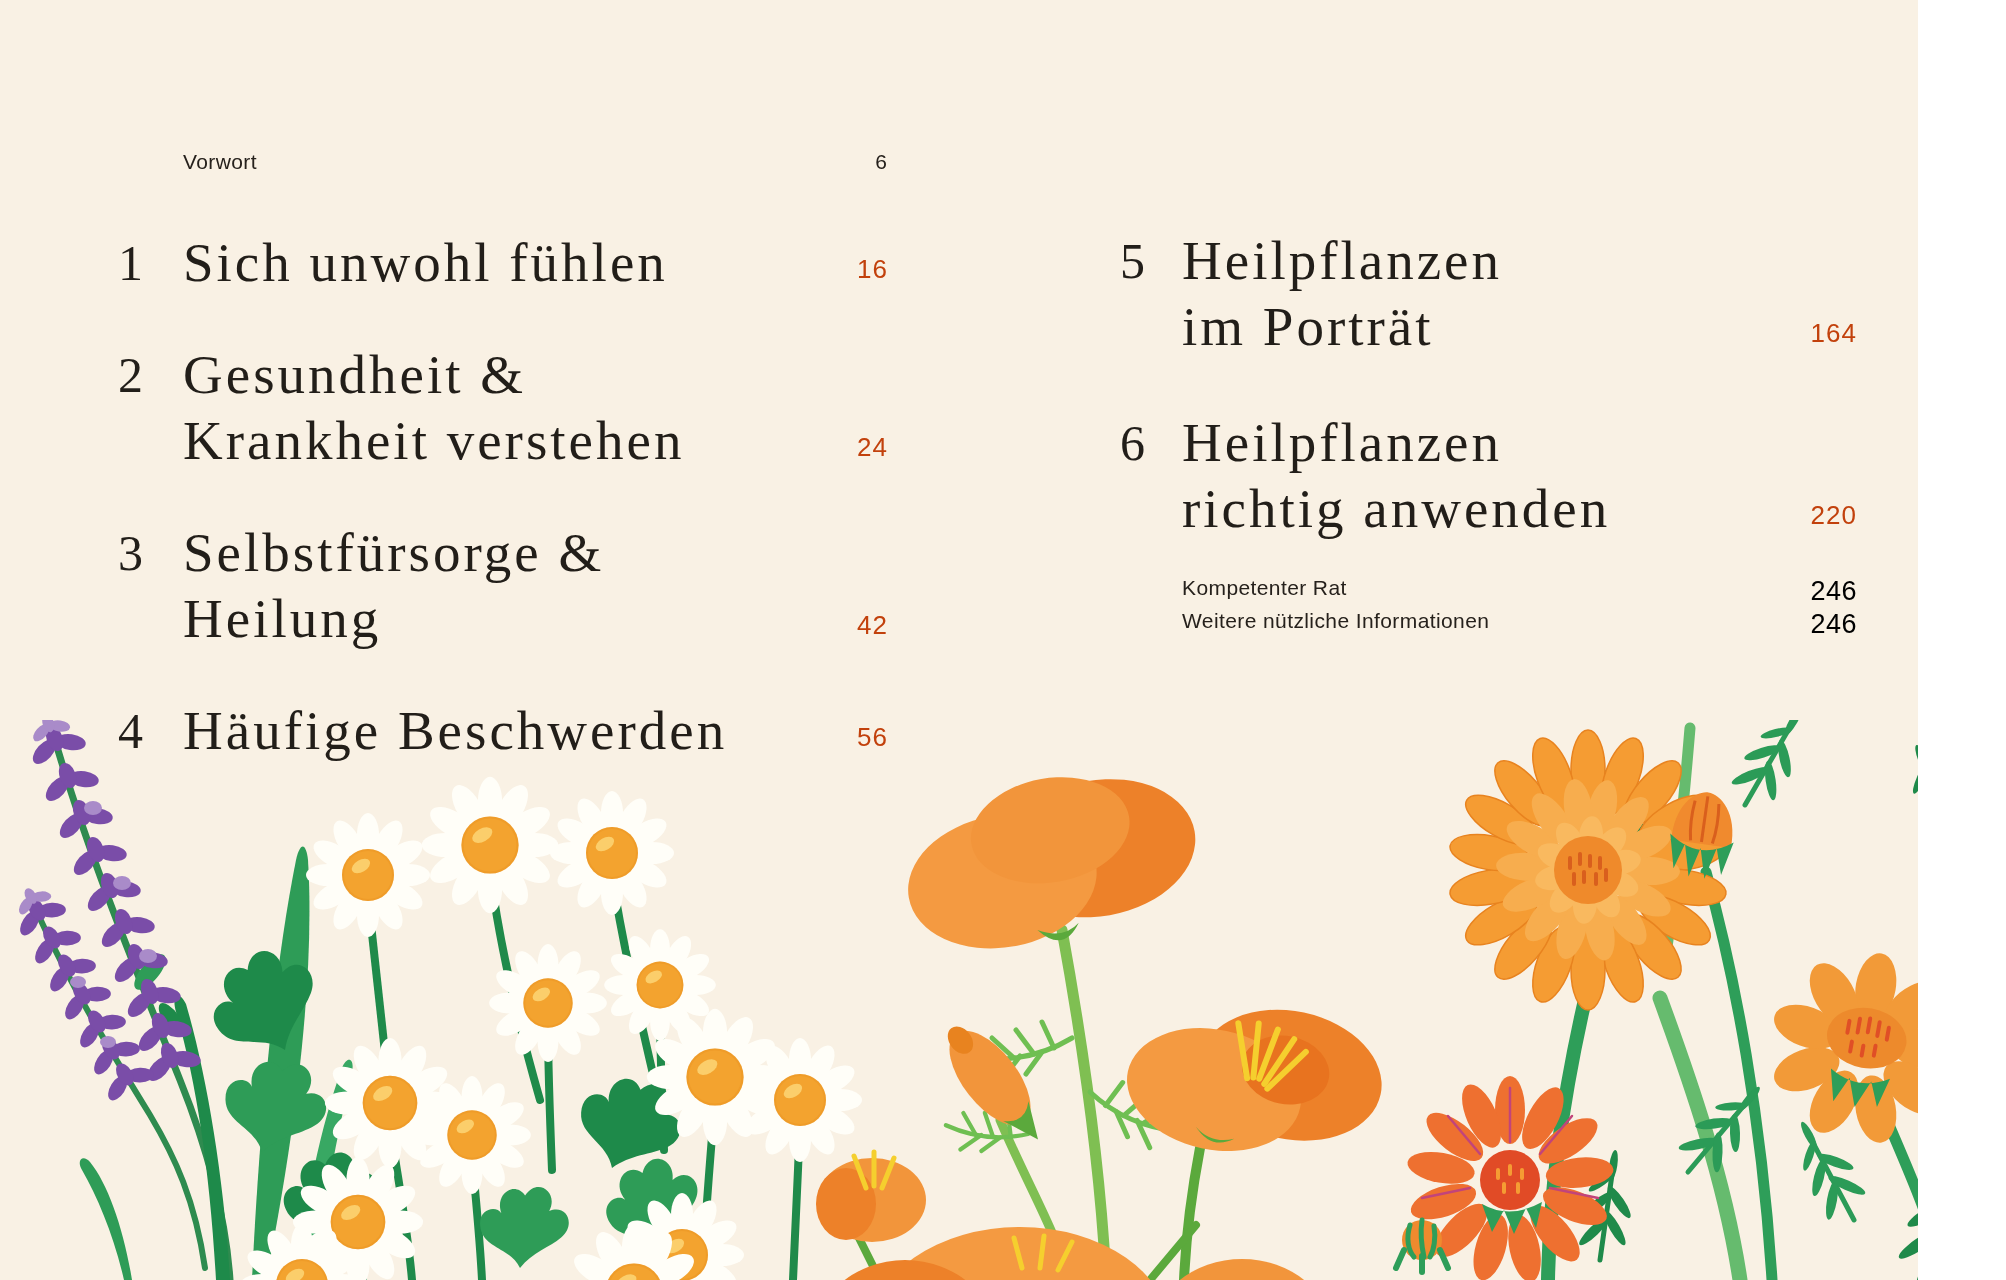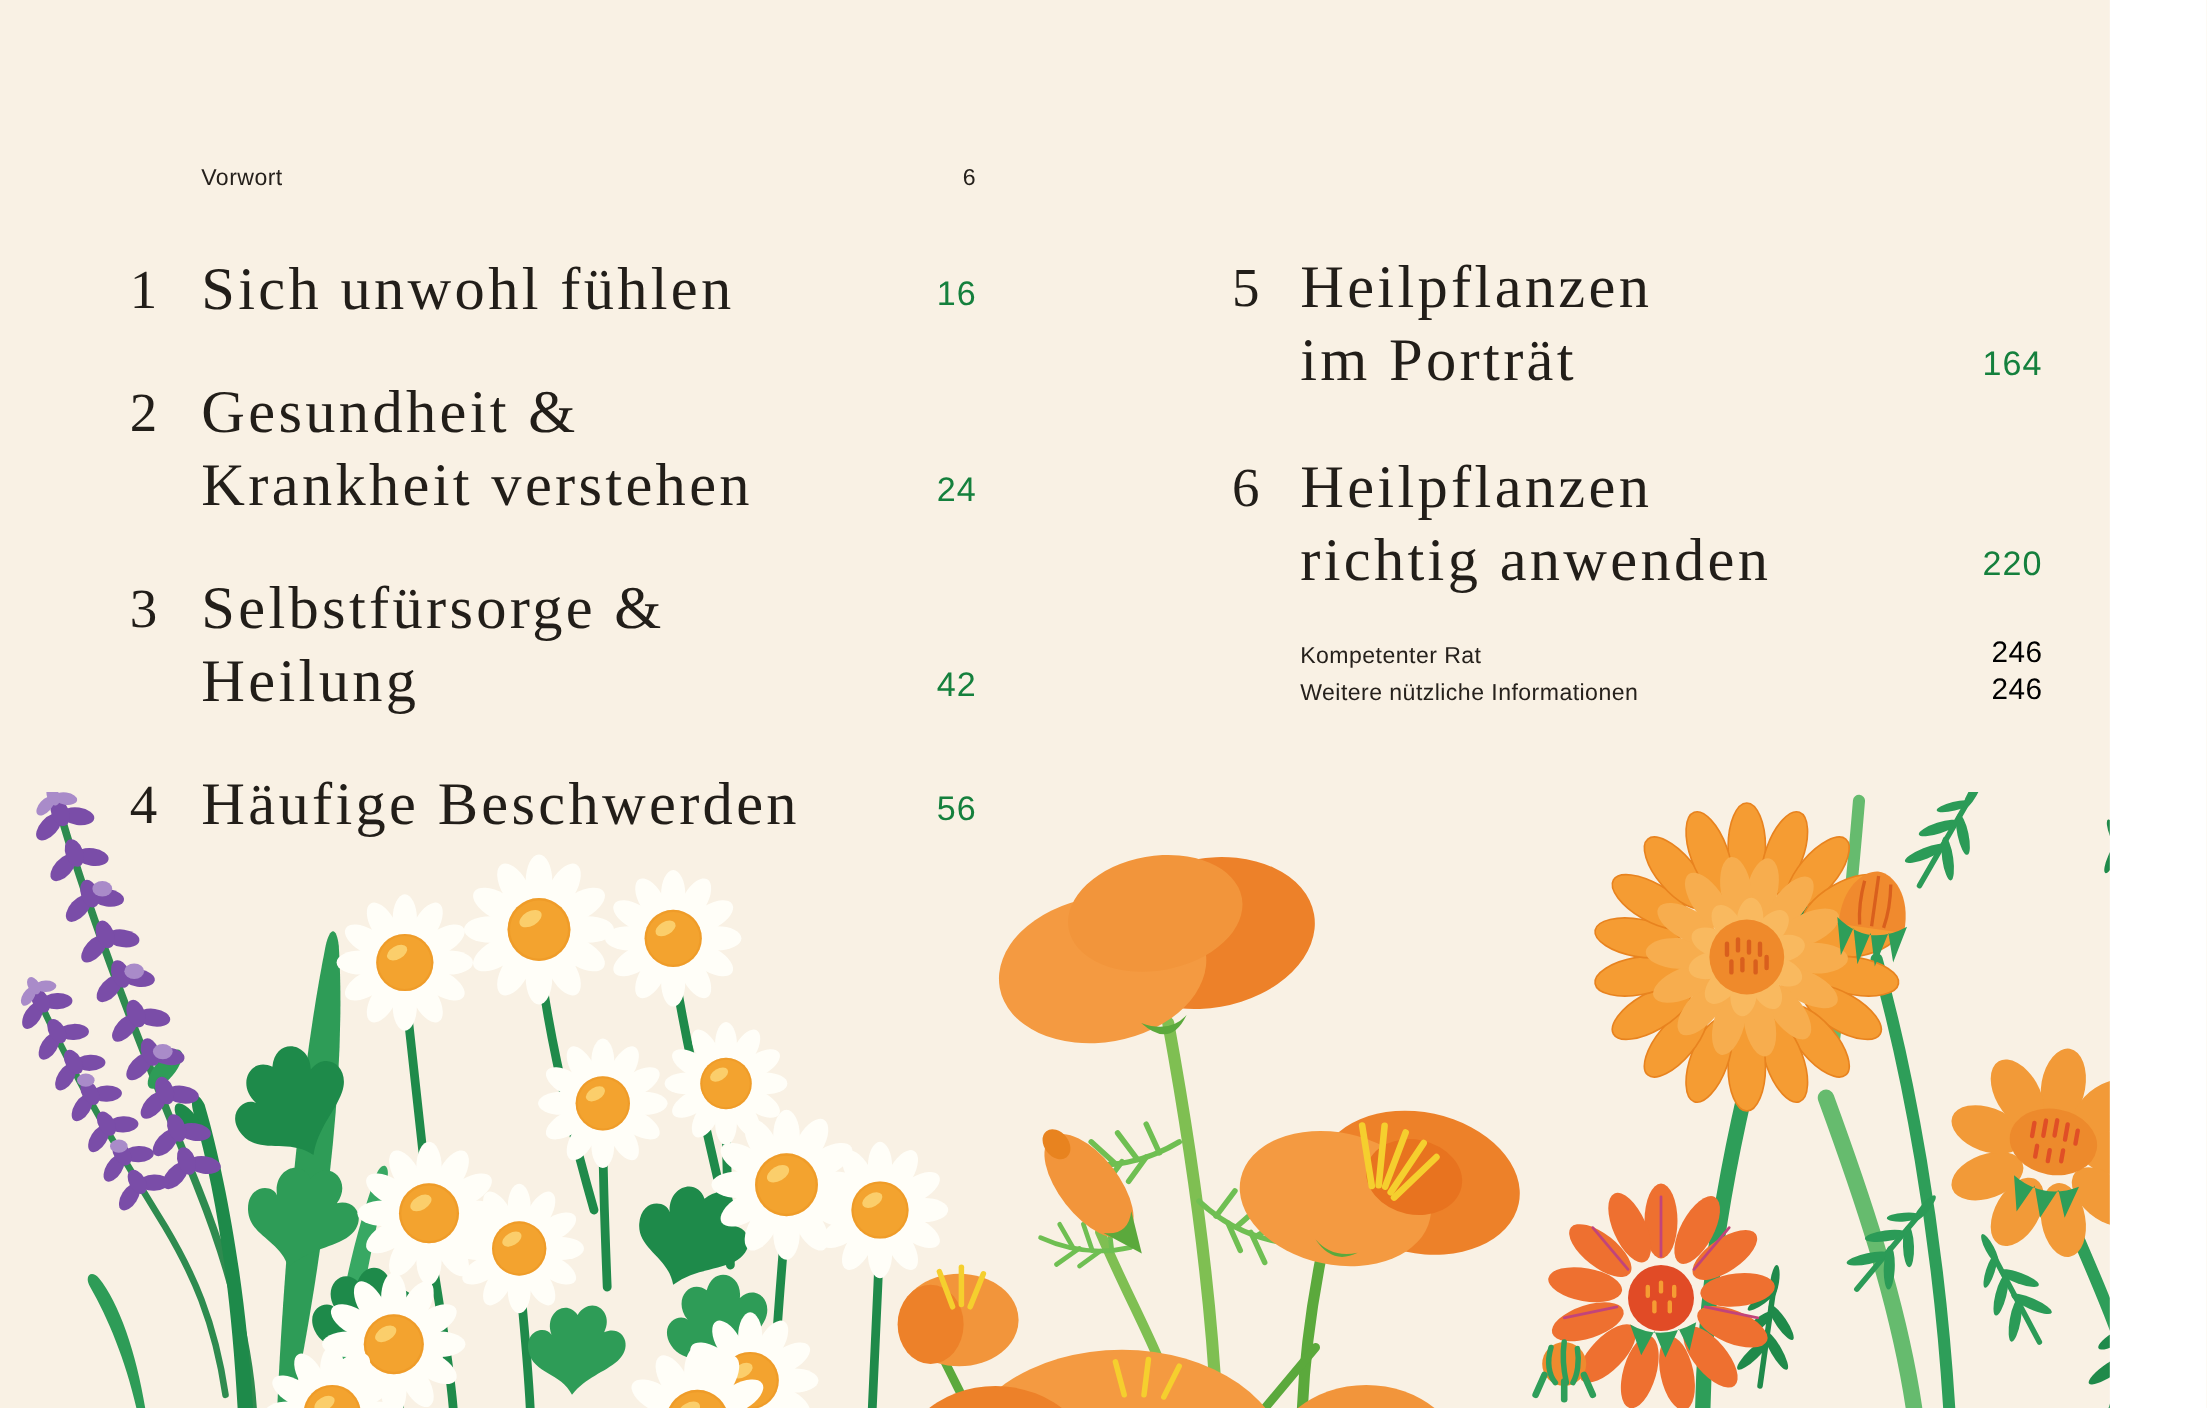--- a/index.html
+++ b/index.html
@@ -23,26 +23,26 @@
   .toc-right .chapter-row{margin-bottom:50px;grid-template-columns:62px 1fr auto;}
   .chapter-num{
     font-family:"Liberation Serif", serif;font-size:50px;line-height:66px;
     color:#221E19;
   }
   .chapter-title{
     font-family:"Liberation Serif", serif;font-size:55px;line-height:66px;
     letter-spacing:3px;white-space:pre-line;color:#221E19;
   }
   .chapter-page{
-    font-size:31px;letter-spacing:1px;color:#15803d;
+    font-size:26px;letter-spacing:1px;color:#c2410c;
     align-self:end;line-height:1;padding-bottom:14px;padding-left:20px;
   }
   .sections{margin-top:-16px;}
   .section-row{
-    display:flex;justify-content:space-between;align-items:flex-end;
+    display:flex;justify-content:space-between;align-items:flex-start;
     padding-left:62px;height:33px;
   }
   .section-page{font-size:27px;letter-spacing:0.5px;color:#000000;}
 
   
   .flowers{position:absolute;left:0;bottom:0;width:2006px;height:560px;}
 </style>
 </head>
 <body>
 

